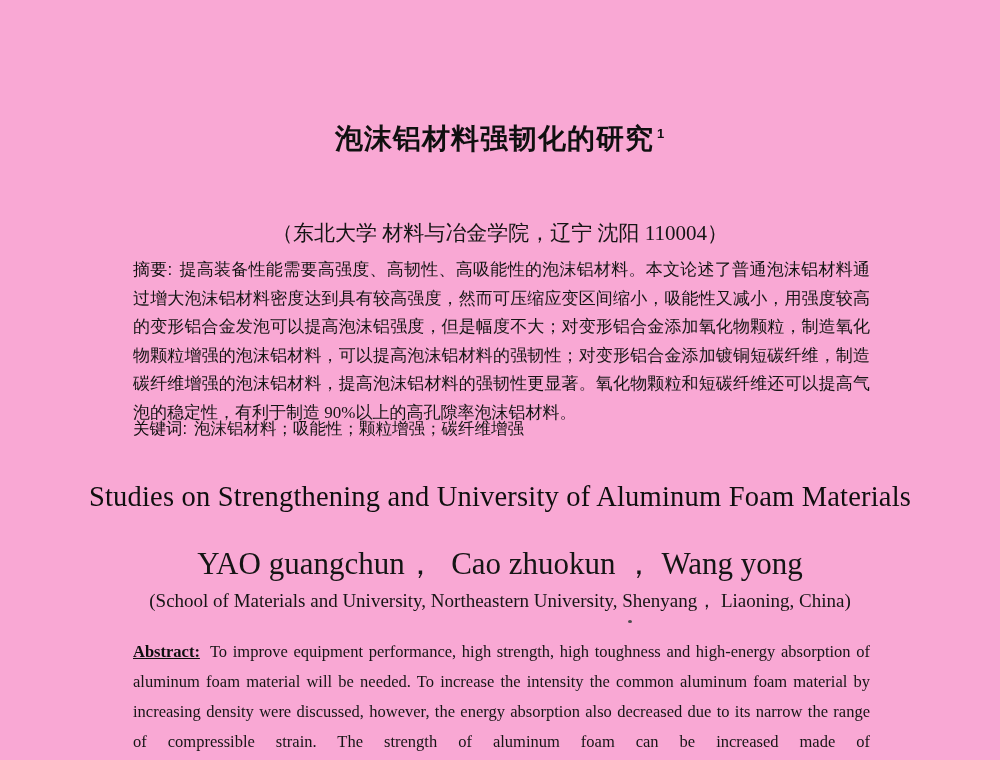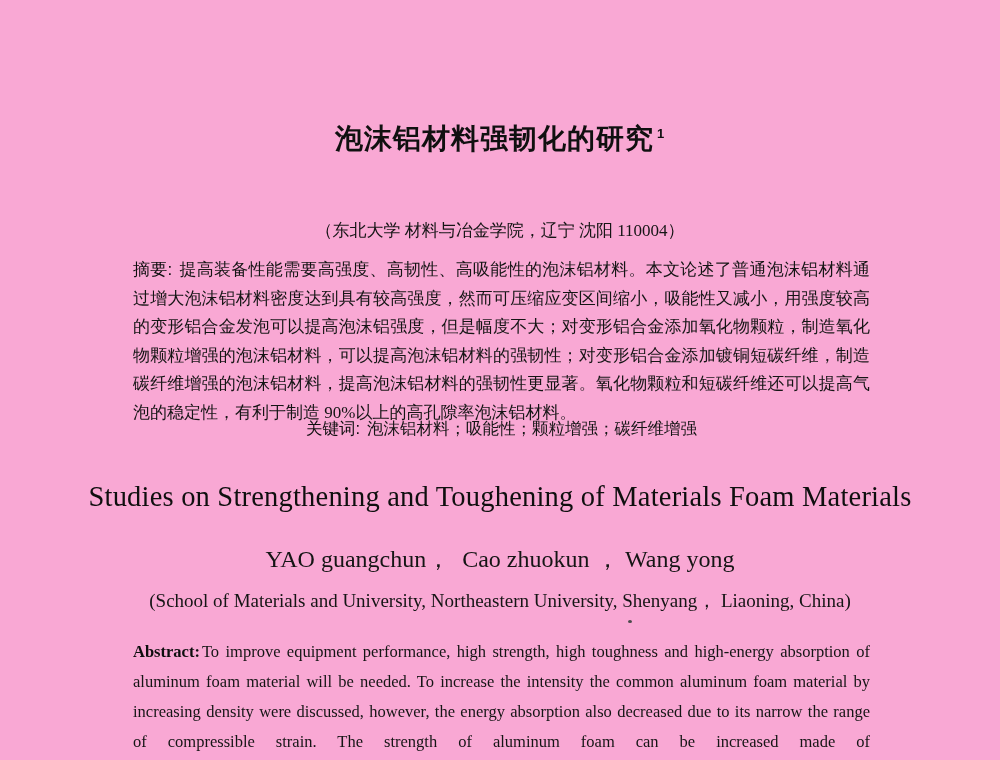--- a/index.html
+++ b/index.html
@@ -40,62 +40,62 @@
   .cn-authors {
     top: 186px;
     font-size: 23px;
     font-weight: 500;
     letter-spacing: 2px;
     white-space: pre;
     color: #101010;
   }
   .cn-affil {
     top: 219px;
-    font-size: 17px;
+    font-size: 21px;
     white-space: pre;
   }
   .body-block {
     position: absolute;
     left: 133px;
     width: 737px;
     margin: 0;
-    text-align: center;
   }
   .cn-abstract {
     top: 256px;
     font-size: 17px;
     line-height: 28.5px;
     text-align: justify;
   }
   .cn-keywords {
     top: 417px;
     font-size: 16.5px;
     line-height: 22px;
   }
   .lbl {
     font-family: "Liberation Sans", sans-serif;
     font-weight: 400;
     margin-right: 7px;
     color: #0e0e0e;
   }
   .lbl-serif {
     font-weight: 700;
-    margin-right: 2px;
+    margin-right: 10px;
     color: #0e0e0e;
+    text-decoration: underline;
   }
   .en-title {
     top: 481px;
     font-size: 28.5px;
     font-weight: 400;
     letter-spacing: 0.2px;
     color: #0f0f0f;
   }
   .en-authors {
     top: 543px;
-    font-size: 24px;
+    font-size: 31px;
     white-space: pre;
   }
   .en-affil {
     top: 588px;
     font-size: 19px;
     white-space: pre;
   }
   .en-abstract {
     top: 637px;
     font-size: 16.5px;
@@ -121,21 +121,21 @@
 
   <h1 class="centered cn-title"><span>泡沫铝材料强韧化的研究</span><sup>1</sup></h1>
 
 
   <div class="centered cn-affil">（东北大学 材料与冶金学院，辽宁 沈阳 110004）</div>
 
   <p class="body-block cn-abstract"><span class="lbl">摘要:</span><span>提高装备性能需要高强度、高韧性、高吸能性的泡沫铝材料。本文论述了普通泡沫铝材料通过增大泡沫铝材料密度达到具有较高强度，然而可压缩应变区间缩小，吸能性又减小，用强度较高的变形铝合金发泡可以提高泡沫铝强度，但是幅度不大；对变形铝合金添加氧化物颗粒，制造氧化物颗粒增强的泡沫铝材料，可以提高泡沫铝材料的强韧性；对变形铝合金添加镀铜短碳纤维，制造碳纤维增强的泡沫铝材料，提高泡沫铝材料的强韧性更显著。氧化物颗粒和短碳纤维还可以提高气泡的稳定性，有利于制造 90%以上的高孔隙率泡沫铝材料。</span></p>
 
   <p class="body-block cn-keywords"><span class="lbl">关键词:</span><span>泡沫铝材料；吸能性；颗粒增强；碳纤维增强</span></p>
 
-  <h2 class="centered en-title">Studies on Strengthening and Toughening of Materials Foam Materials</h2>
+  <h2 class="centered en-title">Studies on Strengthening and University of Aluminum Foam Materials</h2>
 
   <div class="centered en-authors">YAO guangchun，  Cao zhuokun ， Wang yong</div>
 
   <div class="centered en-affil">(School of Materials and University, Northeastern University, Shenyang， Liaoning, China)</div>
 
   <div class="scan-dot"></div>
 
   <p class="body-block en-abstract"><span class="lbl-serif">Abstract:</span><span>To improve equipment performance, high strength, high toughness and high-energy absorption of aluminum foam material will be needed. To increase the intensity the common aluminum foam material by increasing density were discussed, however, the energy absorption also decreased due to its narrow the range of compressible strain. The strength of aluminum foam can be increased made of</span></p>
 
 </div>

